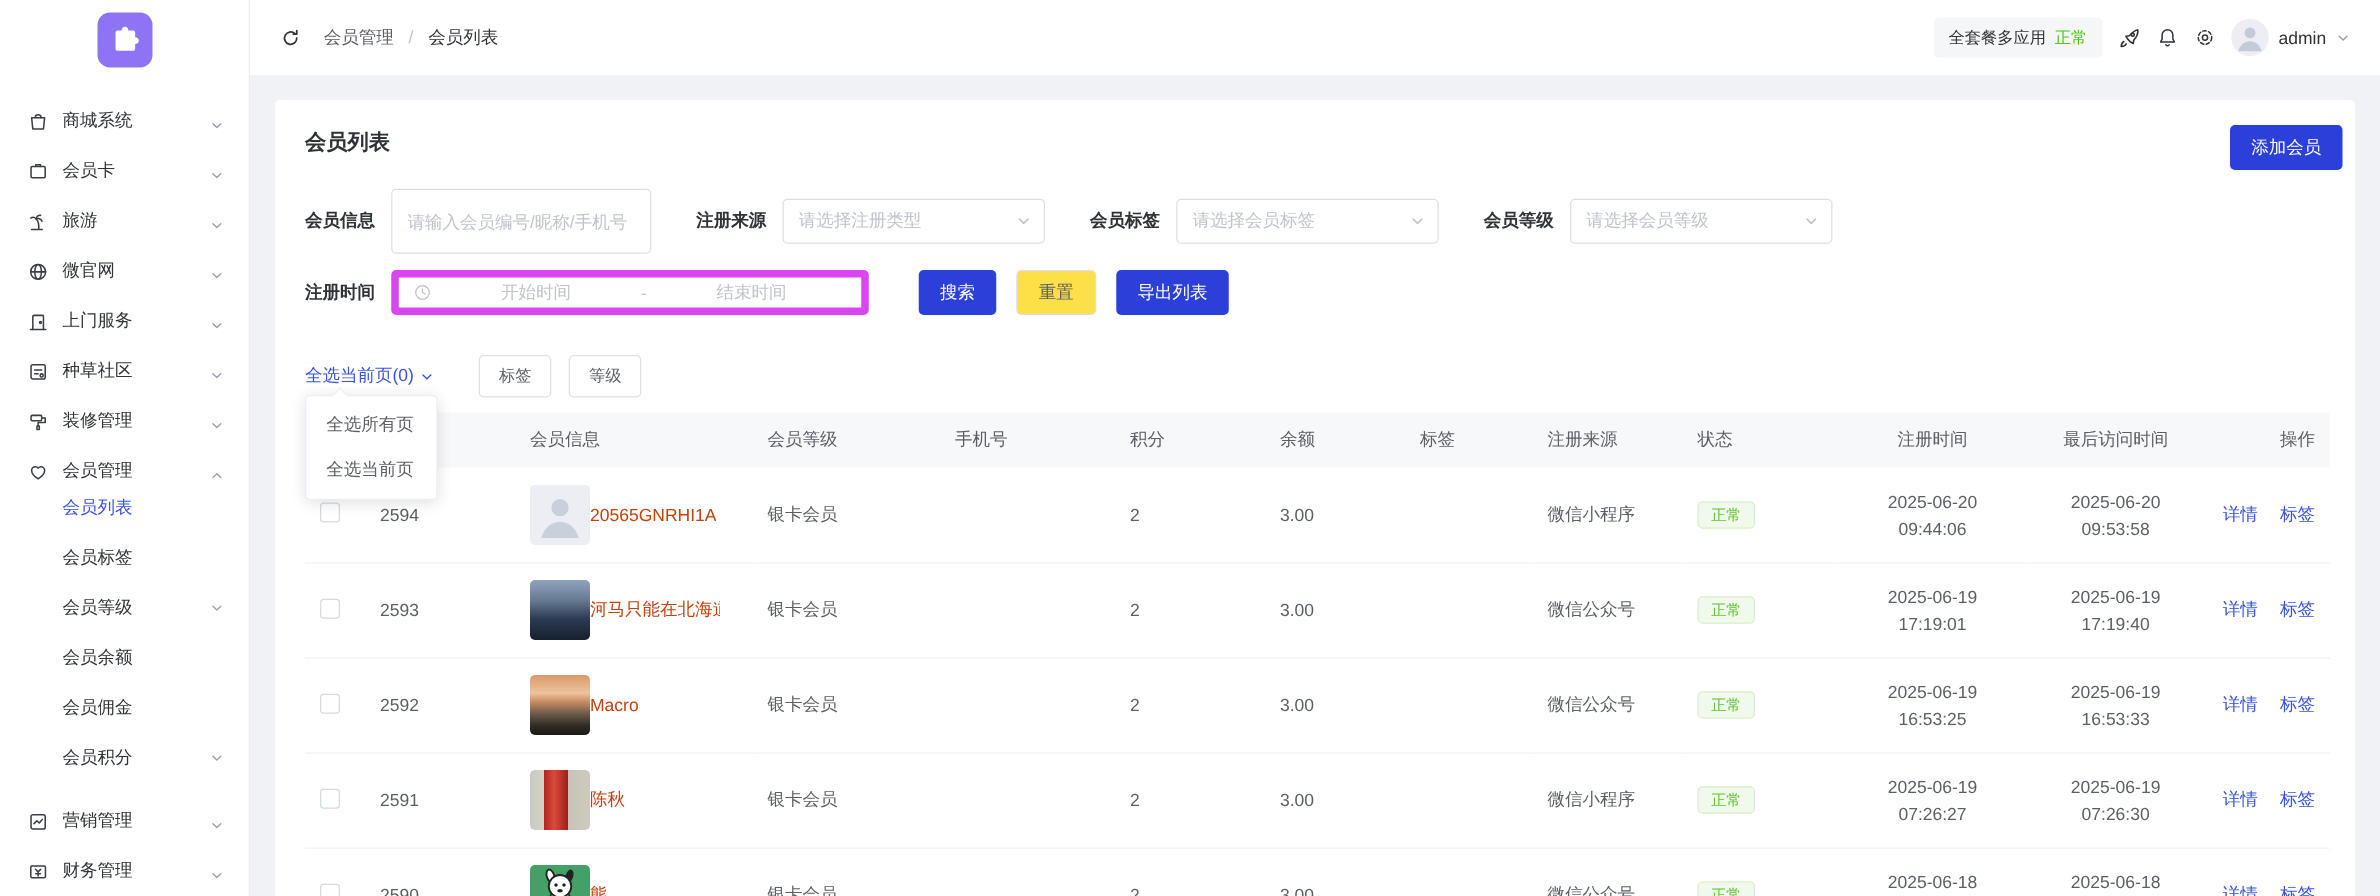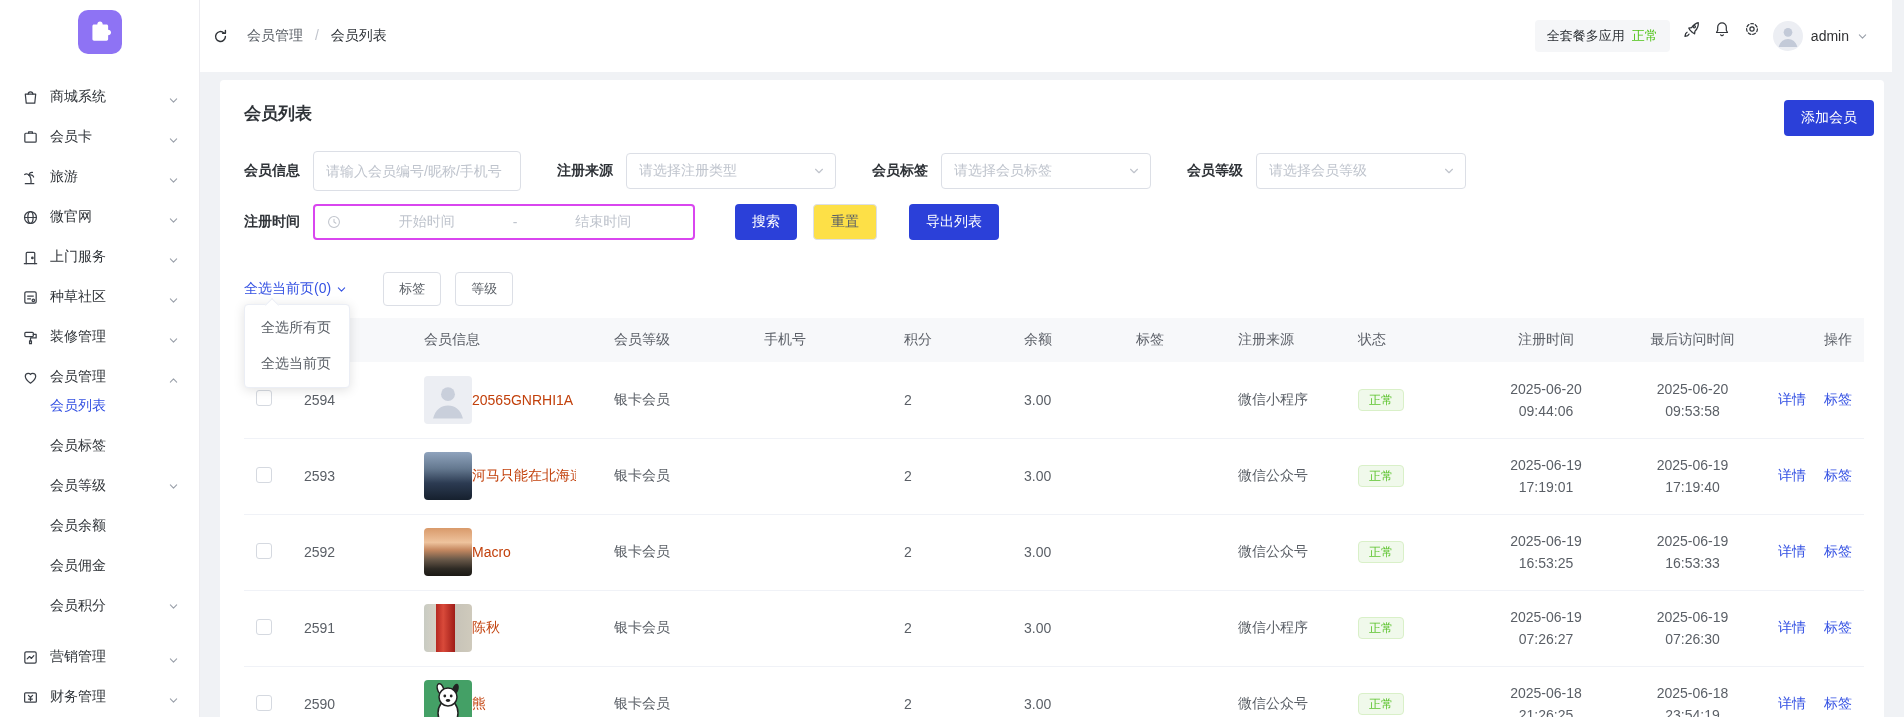--- a/index.html
+++ b/index.html
@@ -19,27 +19,27 @@
   .side-item .slabel { flex:1; font-size:14px; }
   .side-sub { height:40px; display:flex; align-items:center; padding:0 20px 0 50px;
     color:#2f3338; cursor:pointer; }
   .side-sub .slabel { flex:1; }
   .side-sub.active .slabel { color:#3552e3; }
   .chev { color:#9aa0aa; display:flex; }
   .chev.up svg { transform:rotate(180deg); }
   svg { display:block; }
 
   
-  .topbar { position:fixed; left:188px; top:0; width:1704px; height:72px; background:#fff;
+  .topbar { position:fixed; left:200px; top:0; width:1704px; height:60px; background:#fff;
     display:flex; align-items:center; padding:0 24px; z-index:20; }
   .refresh { color:#2f3338; margin-right:18px; cursor:pointer; display:flex; }
   .crumb { font-size:14px; color:#5a5f66; }
   .crumb .sep { margin:0 8px; color:#c0c4cc; }
   .crumb .last { color:#2f3338; }
-  .top-right { margin-left:auto; display:flex; gap:12px; }
+  .top-right { margin-left:auto; display:flex; align-items:center; gap:12px; }
   .plan-badge { background:#f5f6f8; border-radius:4px; padding:7px 12px; font-size:13px;
     color:#2f3338; display:flex; gap:7px; align-items:center; }
   .plan-badge .ok { color:#52c41a; }
   .tool-ic { color:#2f3338; cursor:pointer; display:flex; }
   .user { display:flex; align-items:center; gap:8px; cursor:pointer; }
   .avatar-sm { width:30px; height:30px; border-radius:50%; background:#eceef3; overflow:hidden; }
 
   
   .main { position:fixed; left:200px; top:64px; width:1704px; height:653px;
     padding:16px 20px 0 20px; background:#f0f2f5; }
@@ -50,34 +50,34 @@
     padding:9px 17px; font-size:14px; cursor:pointer; font-family:inherit; }
   .btn-plain { background:#fde047; color:#5a5f66; border:1px solid #dcdfe6; border-radius:4px;
     padding:8px 17px; font-size:14px; cursor:pointer; font-family:inherit; }
   .add-btn { position:absolute; right:10px; top:20px; }
 
   
   .frow { display:flex; align-items:center; margin-top:26px; }
   .frow2 { margin-top:13px; }
   .fgroup { display:flex; align-items:center; margin-right:36px; }
   .flabel { font-weight:bold; color:#2f3338; margin-right:13px; white-space:nowrap; font-size:14px; }
-  .f-input { width:208px; height:40px; border:1px solid #dcdfe6; border-radius:4px;
+  .f-input { width:208px; height:52px; border:1px solid #dcdfe6; border-radius:4px;
     padding:0 12px; font-size:14px; color:#1d4ed8; font-family:inherit; outline:none; }
   .f-input::placeholder { color:#bfc4cd; }
   .f-select { width:210px; height:36px; border:1px solid #dcdfe6; border-radius:4px;
     padding:0 10px 0 12px; display:flex; align-items:center; cursor:pointer; background:#fff; }
   .f-select .ph { flex:1; color:#bfc4cd; font-size:14px; }
-  .daterange { width:382px; height:36px; border:2px solid #d946ef; border-radius:4px;
+  .daterange { width:382px; height:36px; border:6px solid #d946ef; border-radius:4px;
     display:flex; align-items:center; padding:0 12px; background:#fff; }
   .daterange .clock { color:#c0c4cc; display:flex; margin-right:8px; }
   .daterange .dph { flex:1; text-align:center; color:#bfc4cd; font-size:14px; }
   .daterange .dsep { color:#bfc4cd; padding:0 8px; }
   .frow2 .btn-primary.search { margin-left:40px; }
   .frow2 .btn-plain { margin-left:16px; }
-  .frow2 .btn-primary.export { margin-left:32px; }
+  .frow2 .btn-primary.export { margin-left:16px; }
 
   
   .toolbar { margin-top:32px; display:flex; align-items:center; position:relative; }
   .select-all { color:#3552e3; font-size:14px; display:flex; align-items:center; gap:5px; cursor:pointer; }
   .toolbar .btn-sm { background:#fff; border:1px solid #dcdfe6; border-radius:4px; color:#5a5f66;
     padding:7px 15px; font-size:13px; cursor:pointer; font-family:inherit; }
   .toolbar .btn-sm.first { margin-left:36px; }
   .toolbar .btn-sm + .btn-sm { margin-left:14px; }
   .dropdown { position:absolute; left:0; top:32px; width:106px; background:#fff;
     border:1px solid #ebeef5; border-radius:4px; box-shadow:0 2px 12px rgba(0,0,0,.12);

